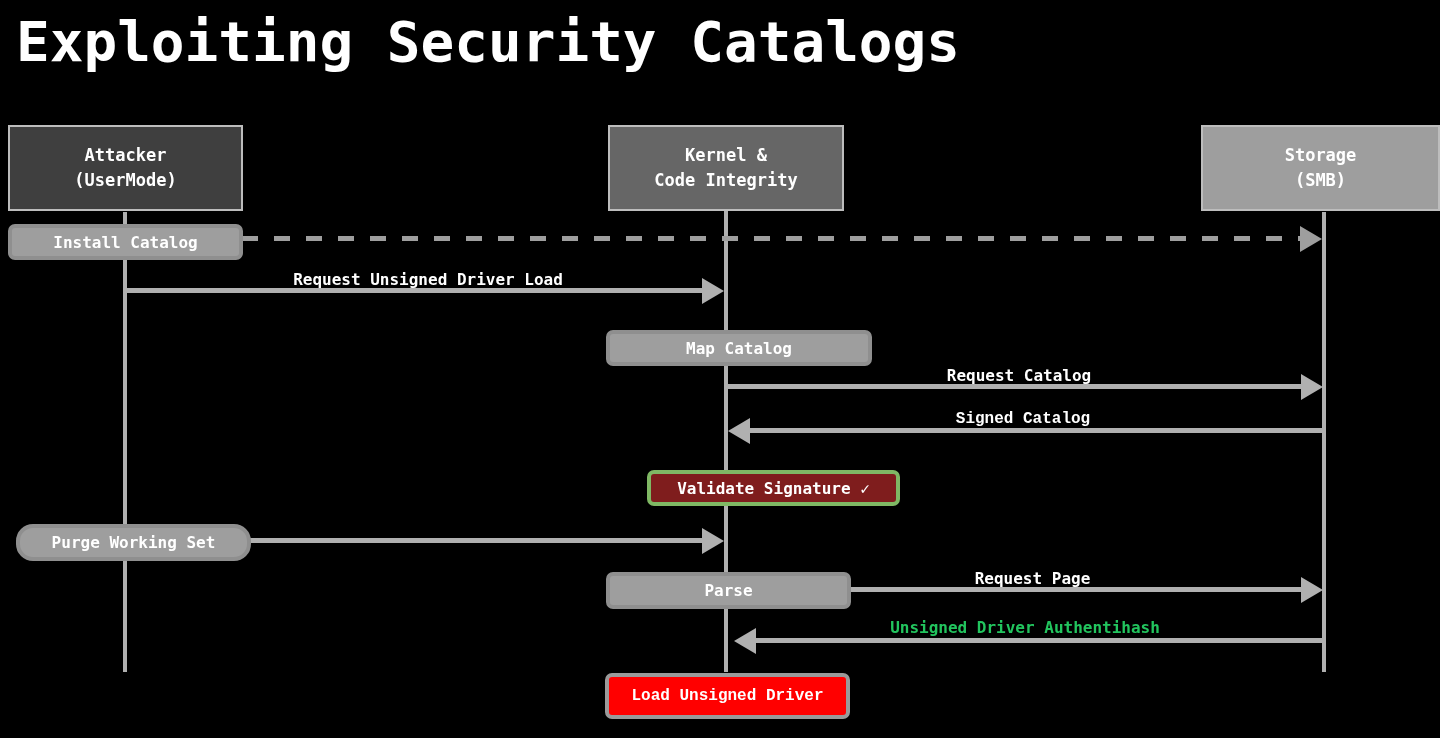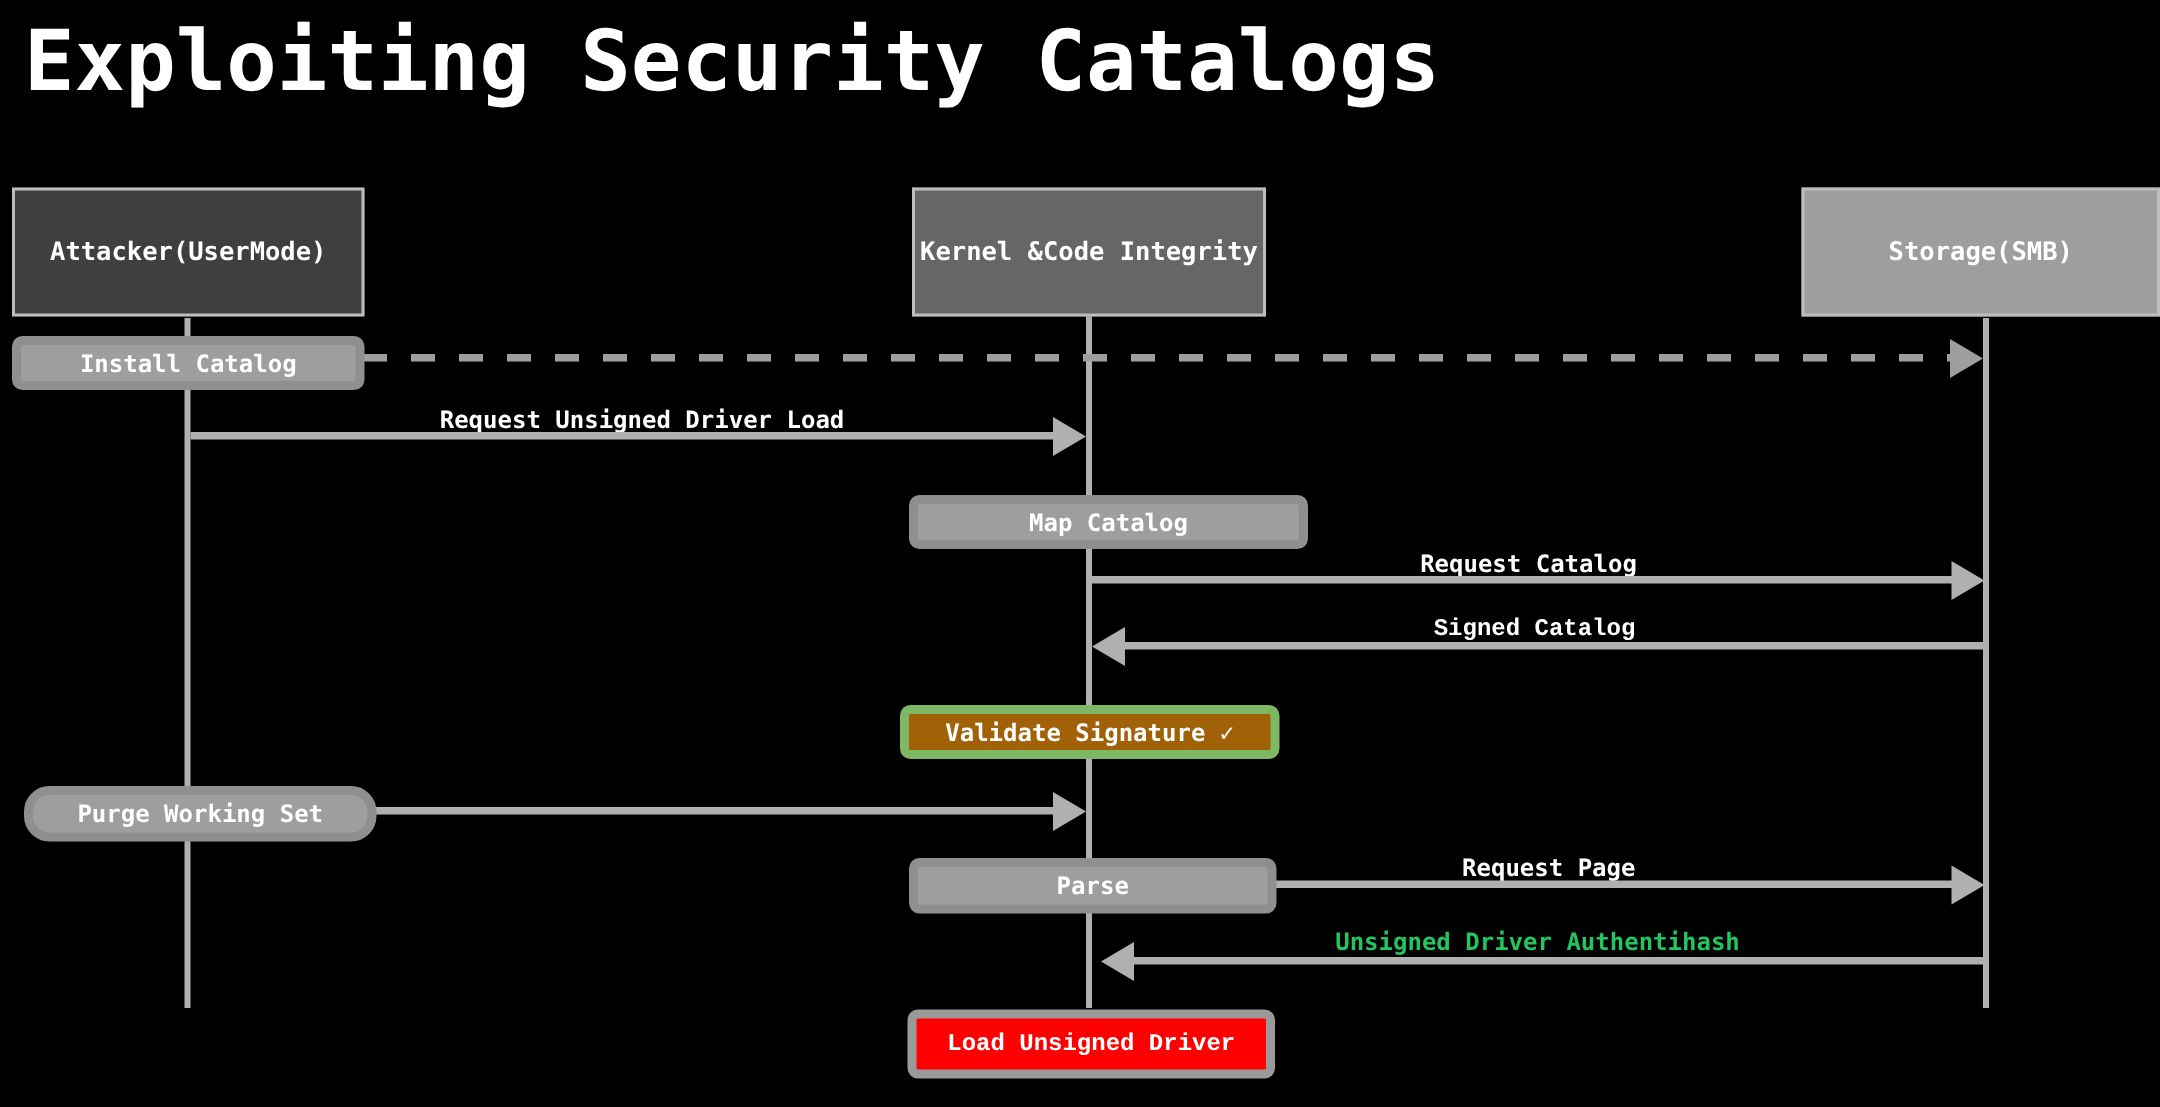--- a/index.html
+++ b/index.html
@@ -34,21 +34,21 @@
     white-space: pre;
     line-height: 1.2;
   }
 
   
   .participant {
     position: absolute;
     box-sizing: border-box;
     border: 2px solid #bdbdbd;
     display: flex;
-    flex-direction: row;
+    flex-direction: column;
     align-items: center;
     justify-content: center;
     color: #ffffff;
     font-size: 17px;
     font-weight: bold;
     line-height: 1.45;
     text-align: center;
     white-space: pre;
   }
   .participant .pname { display:block; }
@@ -59,32 +59,32 @@
     position: absolute;
     width: 4px;
     background: #b0b0b0;
   }
 
   
   .actbox {
     position: absolute;
     box-sizing: border-box;
     border-radius: 7px;
-    border: 6px solid #e5e5e5;
+    border: 4px solid #e5e5e5;
     display: flex;
     align-items: center;
     justify-content: center;
     color: #ffffff;
     font-size: 16px;
     font-weight: bold;
     white-space: pre;
     text-align: center;
   }
   .actbox.gray  { background: #9e9e9e; border-color: #8f8f8f; }
-  .actbox.green { background: #a16207; border-color: #7fb864; }
+  .actbox.green { background: #7f1d1d; border-color: #7fb864; margin-left: 47px; }
   .actbox.red   { background: #ff0000; border-color: #9a9a9a; font-family: Liberation Mono, monospace; }
 
   
   .msg {
     position: absolute;
     height: 5px;
     background: #b0b0b0;
   }
   .msg.dashed {
     background: transparent;

